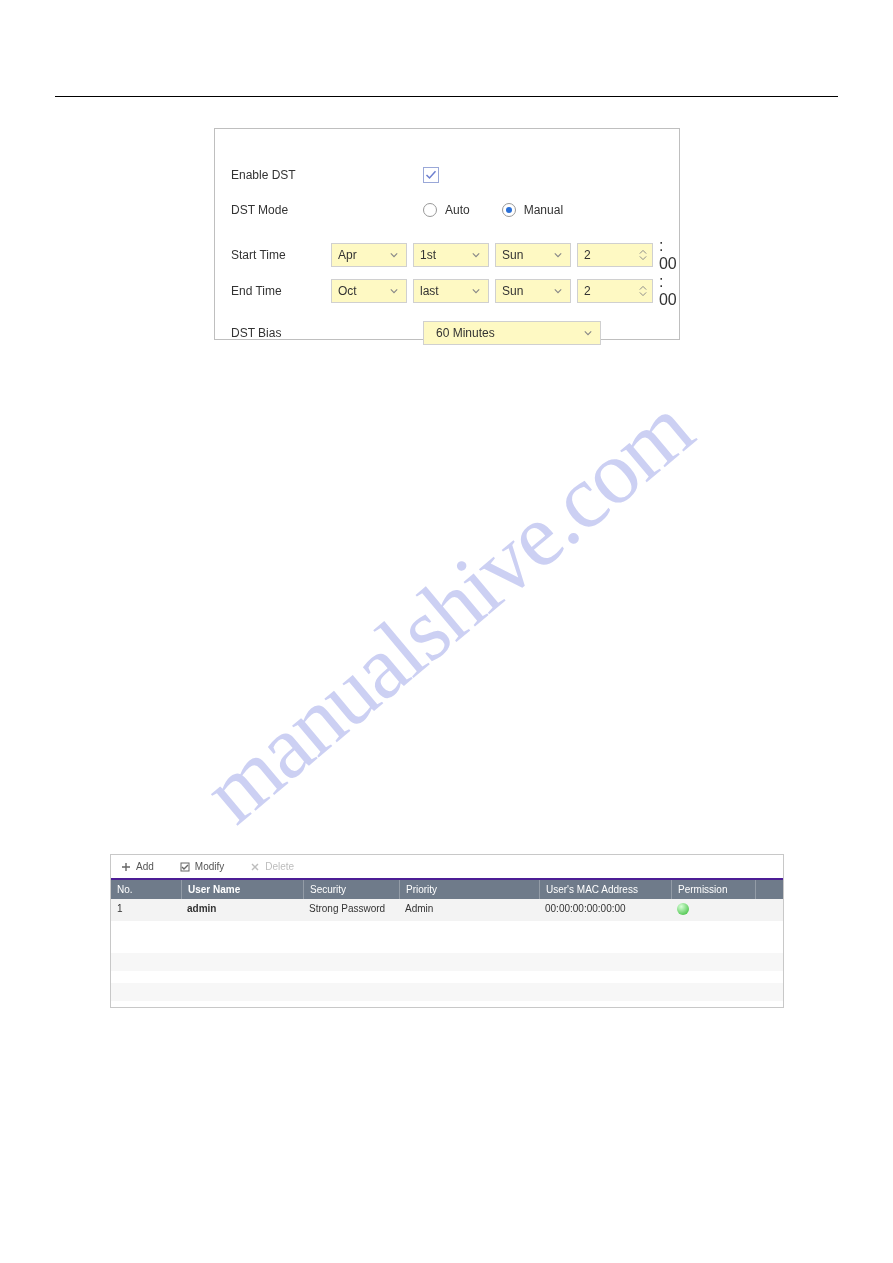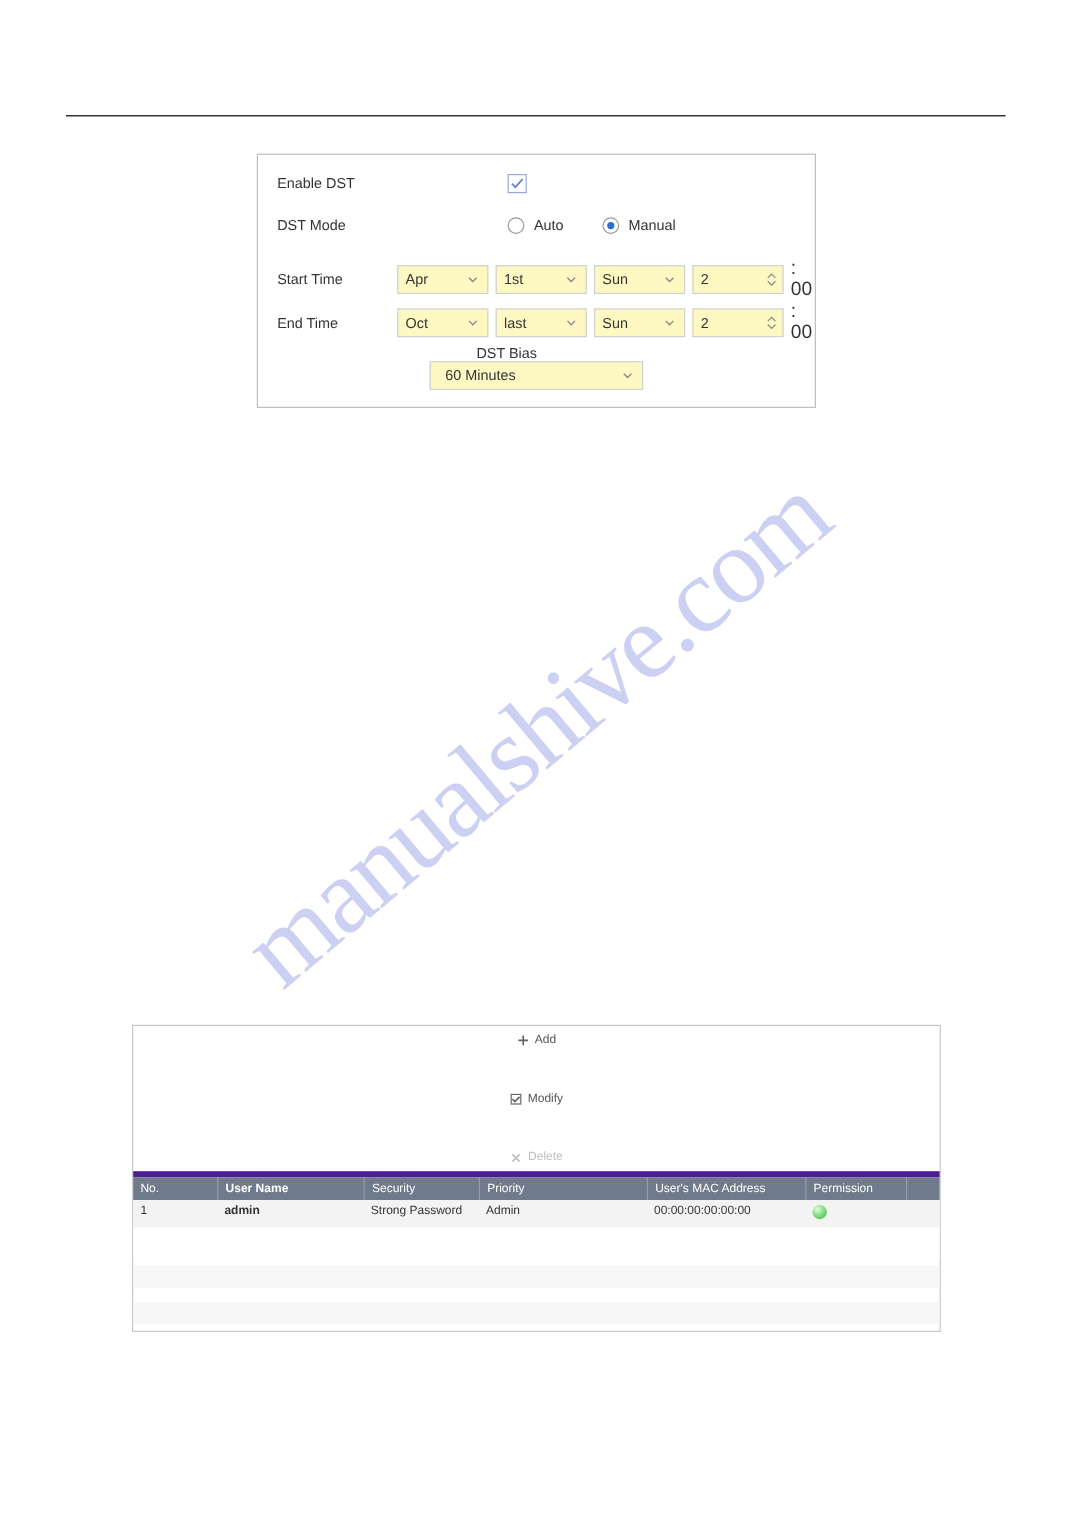--- a/index.html
+++ b/index.html
@@ -37,20 +37,21 @@
     background: #fff;
     font-size: 12px;
     color: #333;
   }
   .dst-row {
     position: absolute;
     left: 16px;
     right: 16px;
     display: flex;
     align-items: center;
+    margin-top: 22px;
   }
   .dst-label {
     width: 100px;
     flex: 0 0 auto;
   }
   .check {
     width: 14px; height: 14px;
     border: 1px solid #9aa8d8;
     display: inline-flex;
     align-items: center;
@@ -142,25 +143,24 @@
     top: 854px;
     left: 110px;
     width: 672px;
     border: 1px solid #c8c8c8;
     background: #fff;
     font-size: 10px;
   }
   .toolbar {
     display: flex;
     align-items: center;
-    gap: 38px;
+    gap: 26px;
     padding: 6px 10px;
     color: #555;
-    border-bottom: 5px solid #4c1d95;
-    flex-direction: column;
+    border-bottom: 2px solid #4c1d95;
   }
   .tb-item { display: flex; align-items: center; gap: 5px; }
   .tb-item.disabled { color: #bdbdbd; }
   .tb-icon { width: 10px; height: 10px; display:inline-flex; align-items:center; justify-content:center; }
   .tb-icon svg { width: 10px; height: 10px; }
 
   .thead {
     display: flex;
     background: #6f7b8a;
     color: #fff;
@@ -314,21 +314,21 @@
               </svg>
             <svg viewBox="0 0 10 6">
                 <path d="M1 1 L5 5 L9 1" fill="none" stroke="#888" stroke-width="1.2"></path>
               </svg>
           </span>
         </span>
         <span class="colon">: 00</span>
       </span>
     </div>
 
-    <div class="dst-row" style="top:158px;flex-direction:column;">
+    <div class="dst-row" style="top:170px;">
       <span class="dst-label">DST Bias</span>
       <span style="width:92px; display:inline-block;"></span>
       <span class="sel w-bias">
         <span>60 Minutes</span>
         <span class="caret">
             <svg viewBox="0 0 10 10">
               <path d="M1 3 L5 7 L9 3" fill="none" stroke="#888" stroke-width="1.4"></path>
             </svg>
           </span>
       </span>

